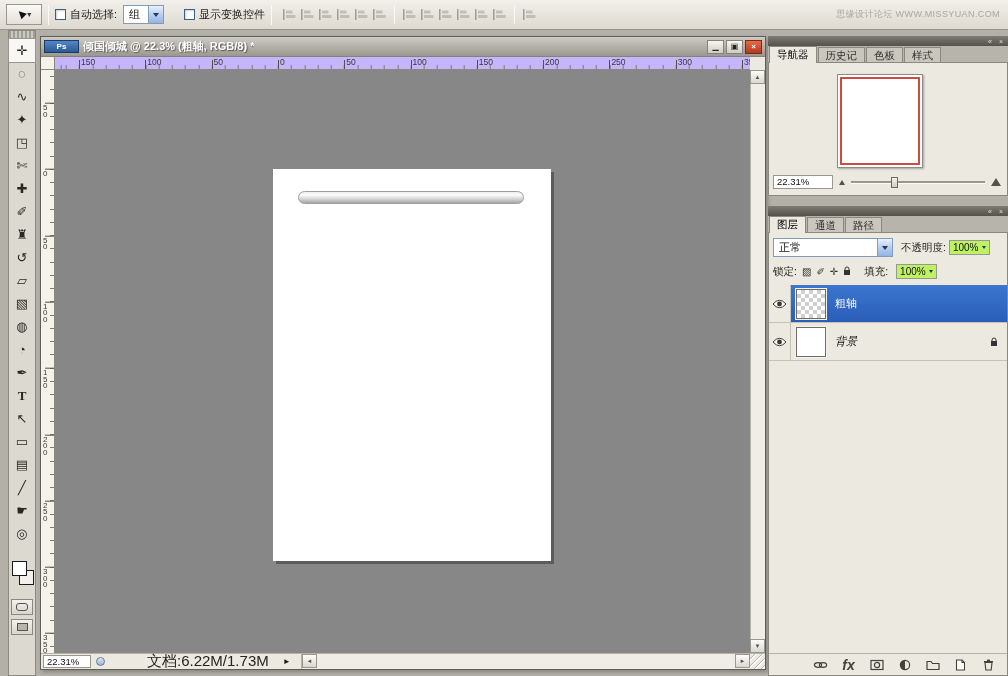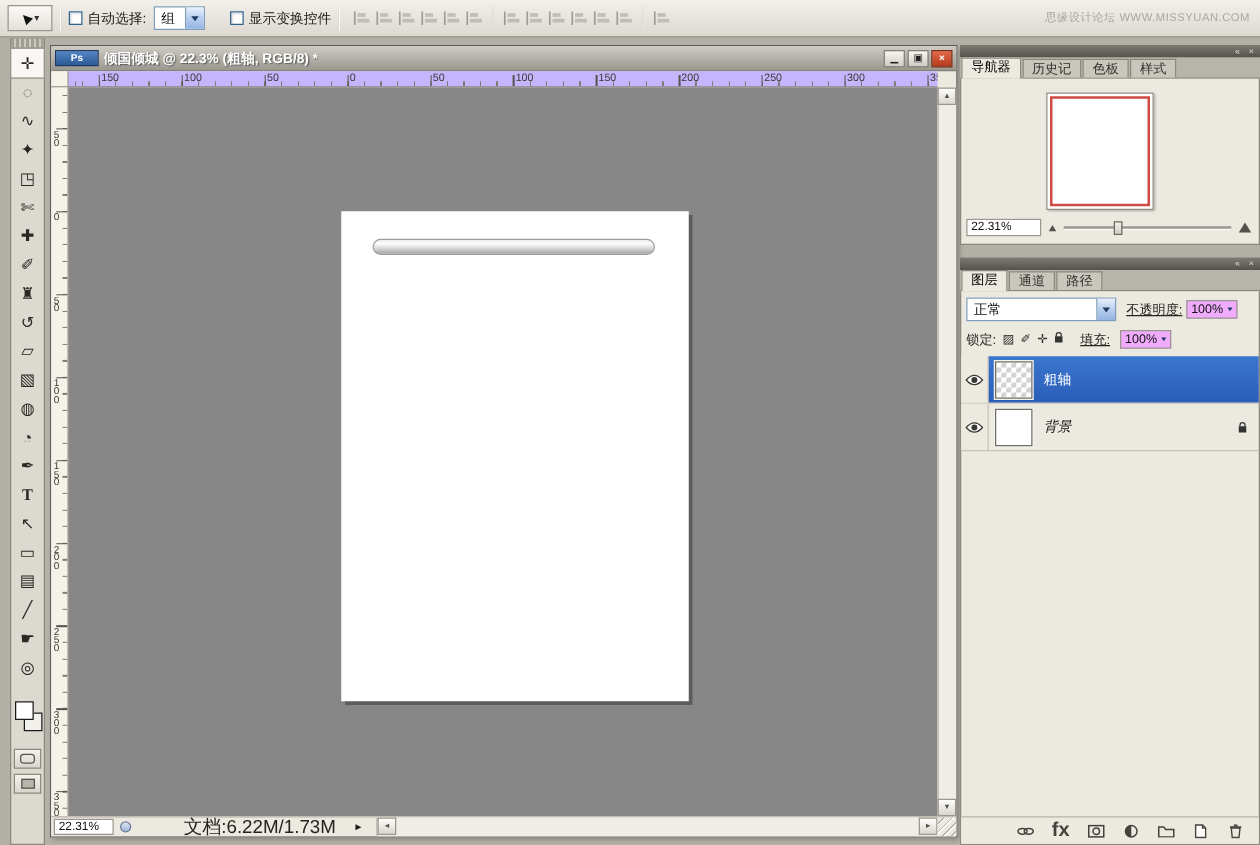--- a/index.html
+++ b/index.html
@@ -124,22 +124,22 @@
   .tri{ display:inline-block; width:0; height:0; border-left:3px solid transparent; border-right:3px solid transparent;
     border-bottom:5px solid #54524b; }
   .tri.big{ border-left-width:5px; border-right-width:5px; border-bottom-width:8px; }
   .nav-slider{ flex:1; height:3px; background:#9a978e; border-bottom:1px solid #fdfdfb; position:relative; }
   .nav-thumb{ position:absolute; left:30%; top:-4px; width:7px; height:11px;
     background:linear-gradient(#f4f2ec,#cfccc4); border:1px solid #6b6962; }
 
   .blend-row{ position:absolute; top:5px; left:4px; right:4px; height:19px; display:flex; align-items:center; }
   .blend-select{ width:120px; height:19px; }
   .plabel{ font-size:10.5px; color:#26241f; white-space:nowrap; }
-  .ml8{ margin-left:8px;text-decoration:underline; }
-  .val-field{ margin-left:3px; height:15px; background:#f0abfc; border:1px solid #9a978e; display:flex;
+  .ml8{ margin-left:8px; }
+  .val-field{ margin-left:3px; height:15px; background:#bef264; border:1px solid #9a978e; display:flex;
     align-items:center; padding:0 3px; font-size:10px; gap:3px; color:#111; }
   .lock-row{ position:absolute; top:29px; left:4px; right:4px; height:19px; display:flex; align-items:center; gap:5px; }
   .lock-ico{ font-size:10px; color:#33312b; line-height:1; }
   .layer-rows{ position:absolute; top:52px; left:0; right:0; }
   .layer-row{ height:38px; border-bottom:1px solid #c5c2ba; display:flex; align-items:stretch; }
   .eye-cell{ width:22px; border-right:1px solid #c5c2ba; display:flex; align-items:center; justify-content:center;
     background:#ece9e1; }
   .row-main{ flex:1; display:flex; align-items:center; gap:9px; padding-left:5px; }
   .layer-row.selected .row-main{ background:linear-gradient(#3b76cf,#2a5db8); color:#fff; }
   .layer-thumb{ width:30px; height:30px; border:1px solid #6e6c64; background:#fff; box-shadow:0 0 0 1px #f4f2ec; }
@@ -147,21 +147,21 @@
     background-image:linear-gradient(45deg,#cfcfcf 25%,transparent 25%,transparent 75%,#cfcfcf 75%),
                      linear-gradient(45deg,#cfcfcf 25%,#ffffff 25%,#ffffff 75%,#cfcfcf 75%);
     background-size:8px 8px; background-position:0 0,4px 4px; background-color:#fff; }
   .layer-name{ font-size:11px; color:#111; }
   .layer-row.selected .layer-name{ color:#fff; }
   .layer-name.italic{ font-style:italic; }
   .row-lock{ margin-left:auto; margin-right:9px; display:flex; align-items:center; }
   .layers-bottom{ position:absolute; left:0; right:0; bottom:0; height:22px; border-top:1px solid #b5b2aa;
     display:flex; align-items:center; gap:13px; padding-left:44px; background:#ece9e1; }
   .lb-icon{ display:flex; align-items:center; justify-content:center; width:15px; height:14px; }
-  .fx-label{ font-size:16px; font-weight:bold; color:#44423b; }
+  .fx-label{ font-size:14px; font-weight:bold; font-style:italic; color:#44423b; }
 </style>
 </head>
 <body>
 
 <div id="app">
 
   <div class="options-bar">
     <div class="tool-preset">
       <span class="tp-arrow">▶</span>
       <span class="tp-caret">▾</span>

